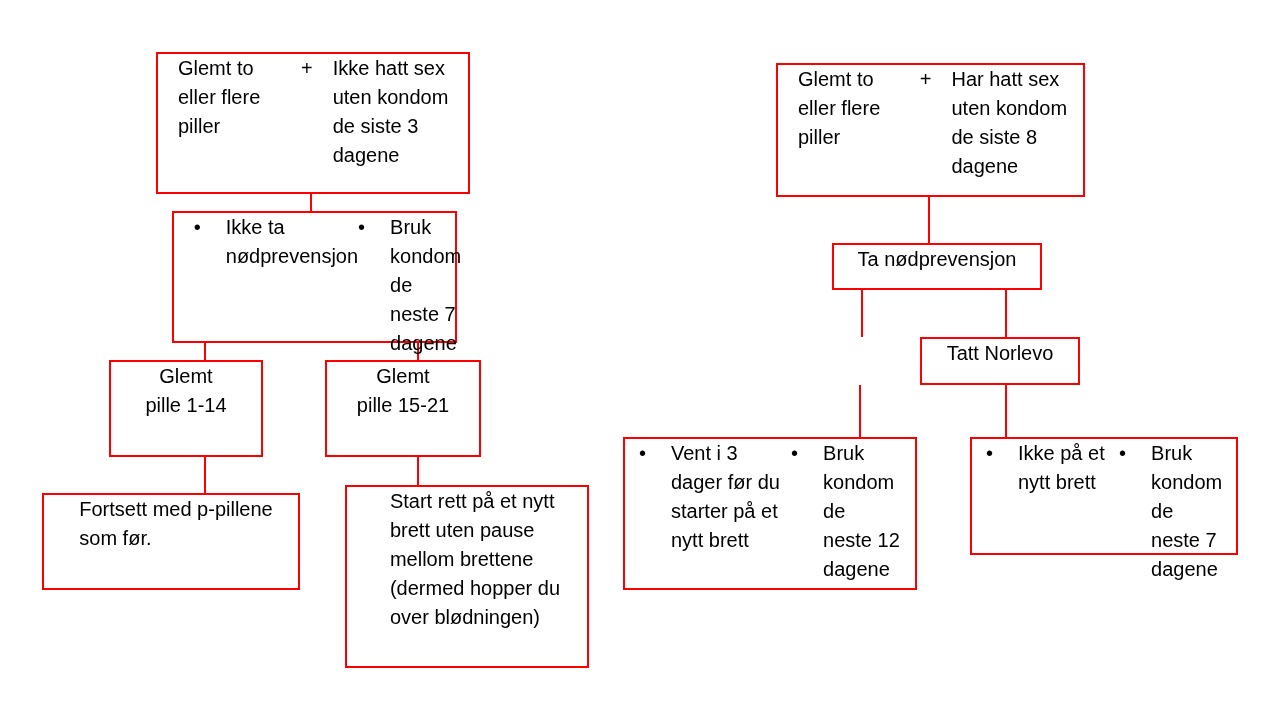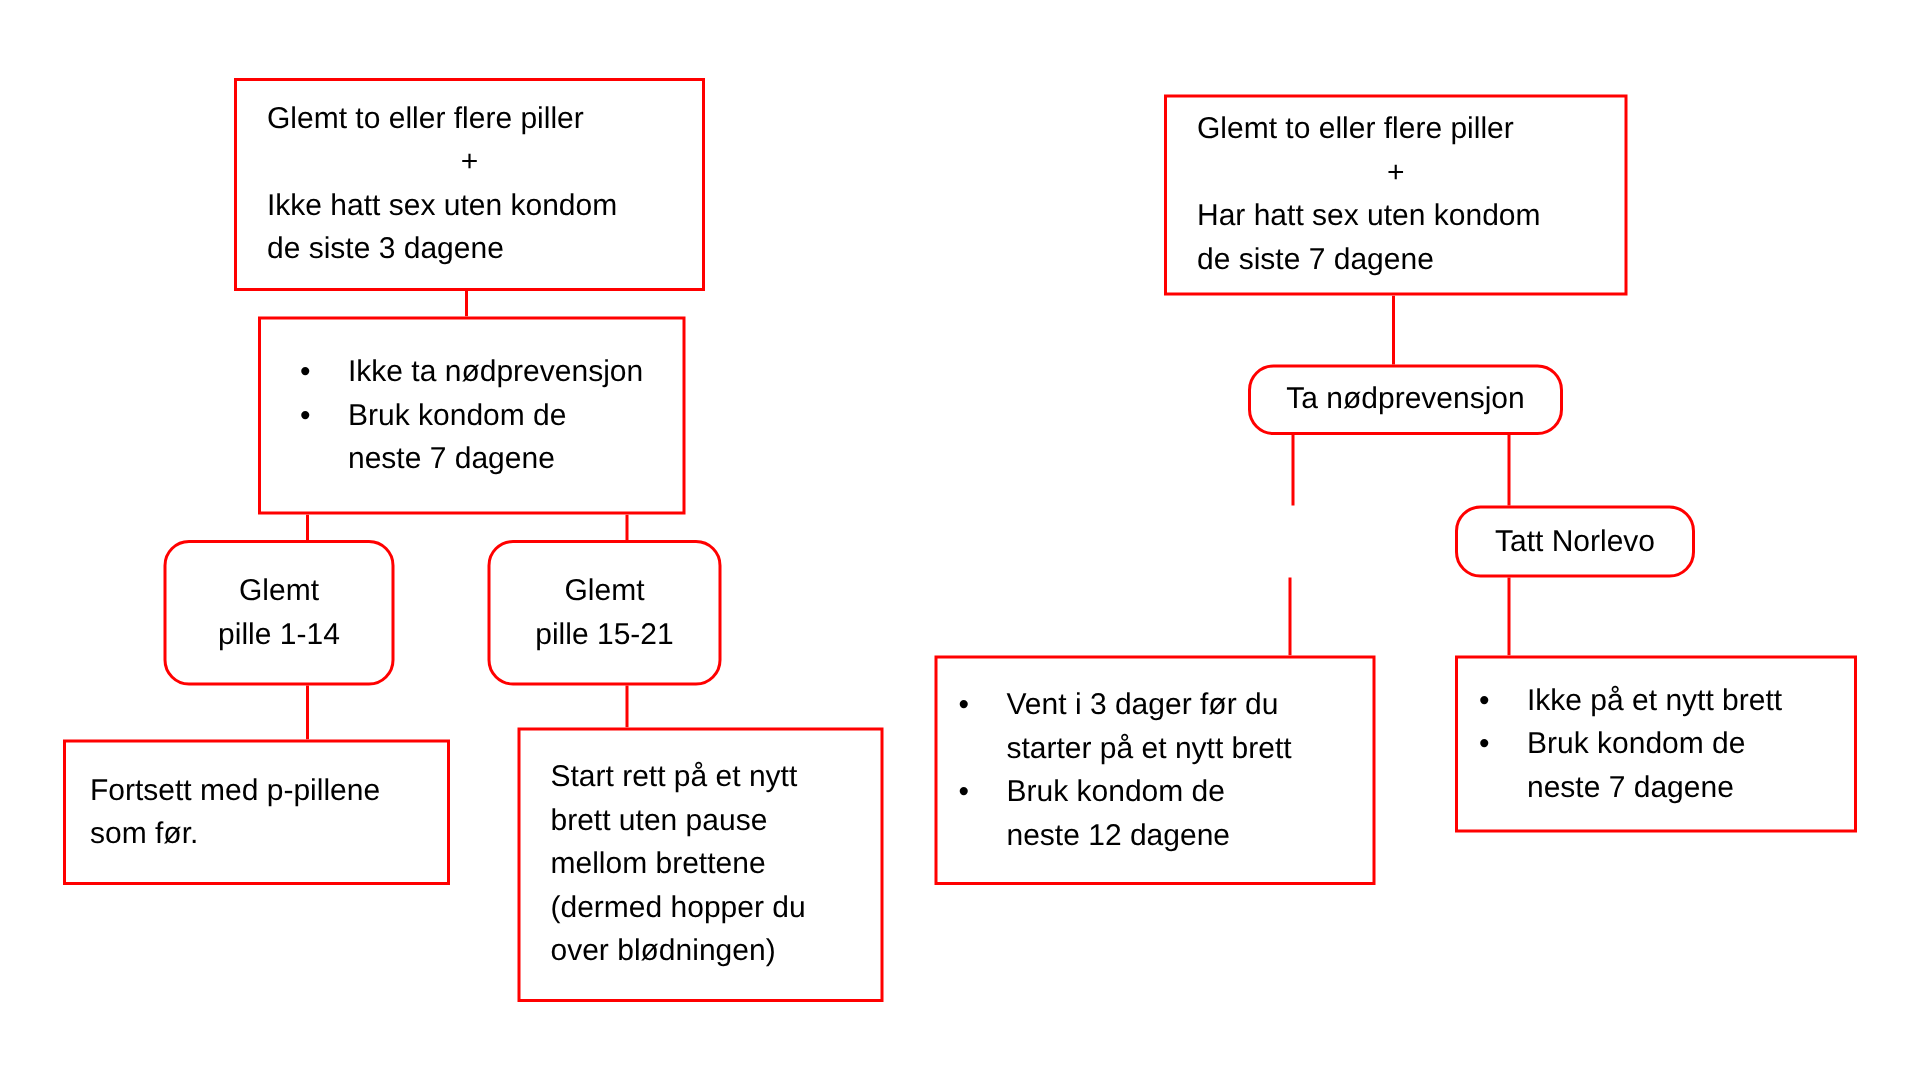--- a/index.html
+++ b/index.html
@@ -10,43 +10,43 @@
     color: var(--text, #000000);
   }
   .canvas {
     position: relative; width: 1280px; height: 720px;
     background: var(--background, #ffffff); overflow: hidden;
   }
   .box {
     position: absolute;
     border: 2px solid var(--line, #ff0000);
     background: var(--background, #ffffff);
-    display: flex; flex-direction: column; justify-content: center;
+    display: flex; flex-direction: row; justify-content: center;
     font-size: 20px; line-height: 29px;
   }
   .pre { white-space: pre-line; }
   .tl { text-align: left; padding-left: 20px; padding-right: 6px; }
   .tc { text-align: center; }
-  .ctr { text-align: center; border-radius: 17px; }
+  .ctr { text-align: center; }
   .li { display: flex; align-items: flex-start; }
   .dot { flex: 0 0 32px; text-align: left; }
   .li-text { flex: 1 1 auto; padding-right: 0; }
 
   
   .box-a { left: 156px; top: 52px;  width: 314px; height: 142px; }
   .box-b { left: 172px; top: 211px; width: 285px; height: 132px; padding-left: 26px; }
   .box-c { left: 109px; top: 360px; width: 154px; height: 97px; }
   .box-d { left: 325px; top: 360px; width: 156px; height: 97px; }
   .box-e { left: 42px;  top: 493px; width: 258px; height: 97px;  padding-left: 16px; padding-right: 6px; }
   .box-f { left: 345px; top: 485px; width: 244px; height: 183px; padding-left: 20px; padding-right: 4px; }
   
   .box-g { left: 776px; top: 63px;  width: 309px; height: 134px; }
   .box-h { left: 832px; top: 243px; width: 210px; height: 47px; }
   .box-i { left: 713px; top: 337px; width: 159px; height: 48px; }
-  .box-j { left: 970px; top: 337px; width: 160px; height: 48px; }
+  .box-j { left: 920px; top: 337px; width: 160px; height: 48px; }
   .box-k { left: 623px; top: 437px; width: 294px; height: 153px; padding-left: 14px; }
   .box-l { left: 970px; top: 437px; width: 268px; height: 118px; padding-left: 14px; }
 
   .conn { position: absolute; width: 2px; background: var(--line, #ff0000); }
   .c-a-b { left: 310px;  top: 194px; height: 17px; }
   .c-b-c { left: 204px;  top: 343px; height: 17px; }
   .c-b-d { left: 417px;  top: 343px; height: 17px; }
   .c-c-e { left: 204px;  top: 457px; height: 36px; }
   .c-d-f { left: 417px;  top: 457px; height: 28px; }
   .c-g-h { left: 928px;  top: 197px; height: 46px; }
@@ -110,21 +110,21 @@
 brett uten pause
 mellom brettene
 (dermed hopper du
 over blødningen)</div>
   </div>
 
   <div class="box box-g">
     <div class="tl pre">Glemt to eller flere piller</div>
     <div class="tc">+</div>
     <div class="tl pre">Har hatt sex uten kondom
-de siste 7 dagene</div>
+de siste 8 dagene</div>
   </div>
 
   <div class="box box-h ctr">
     <div class="pre">Ta nødprevensjon</div>
   </div>
 
 
   <div class="box box-j ctr">
     <div class="pre">Tatt Norlevo</div>
   </div>

